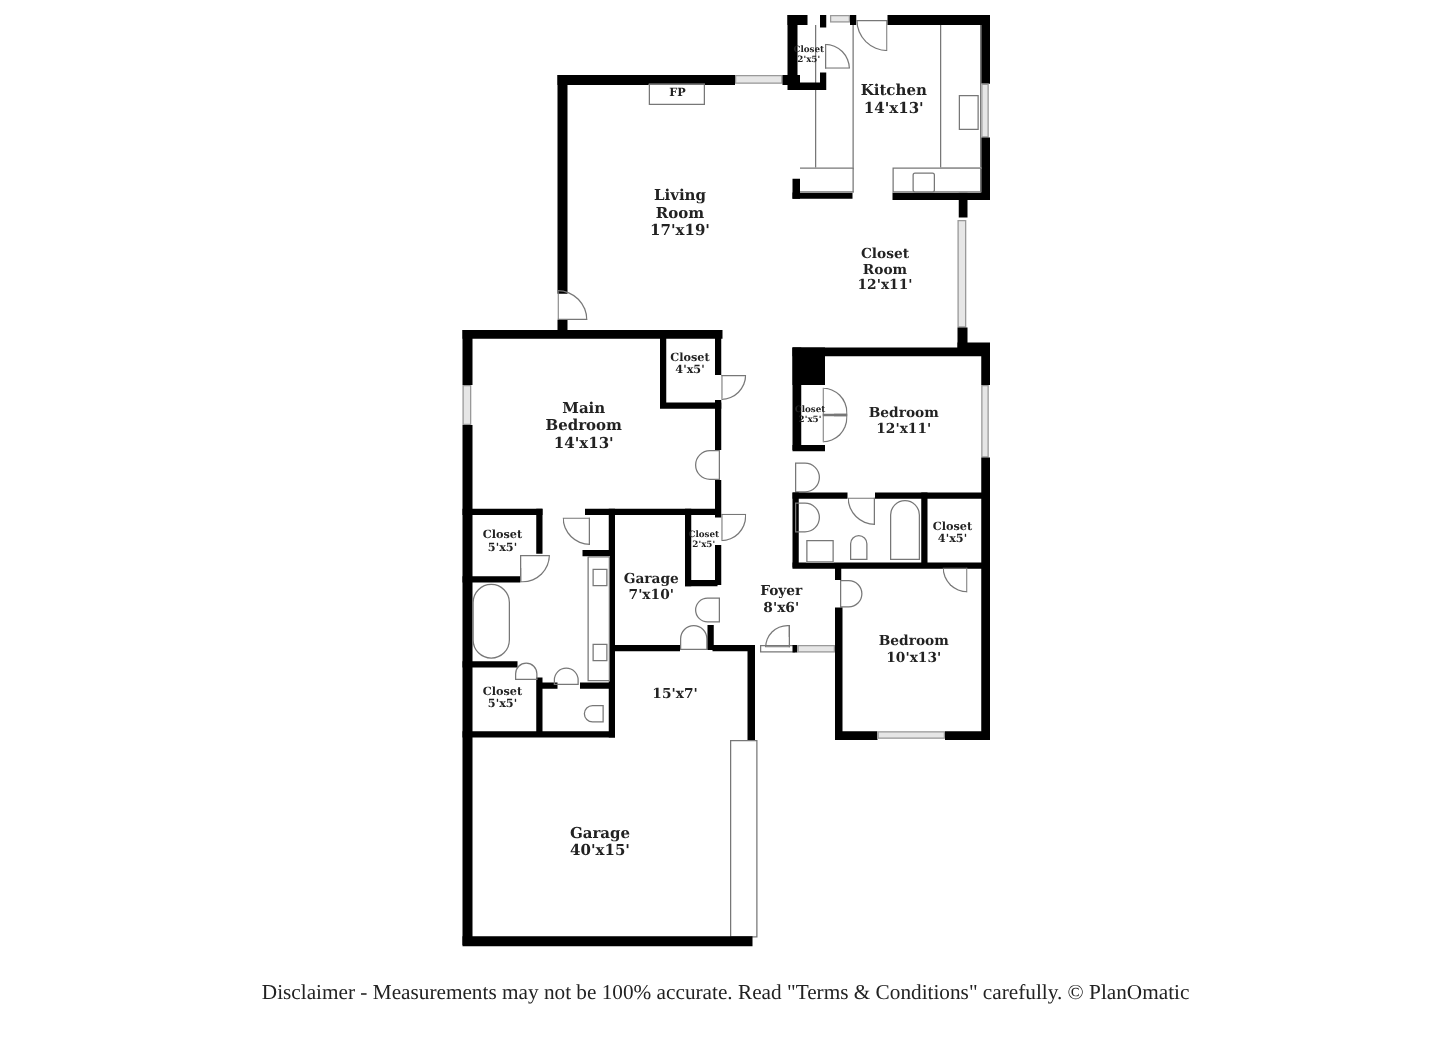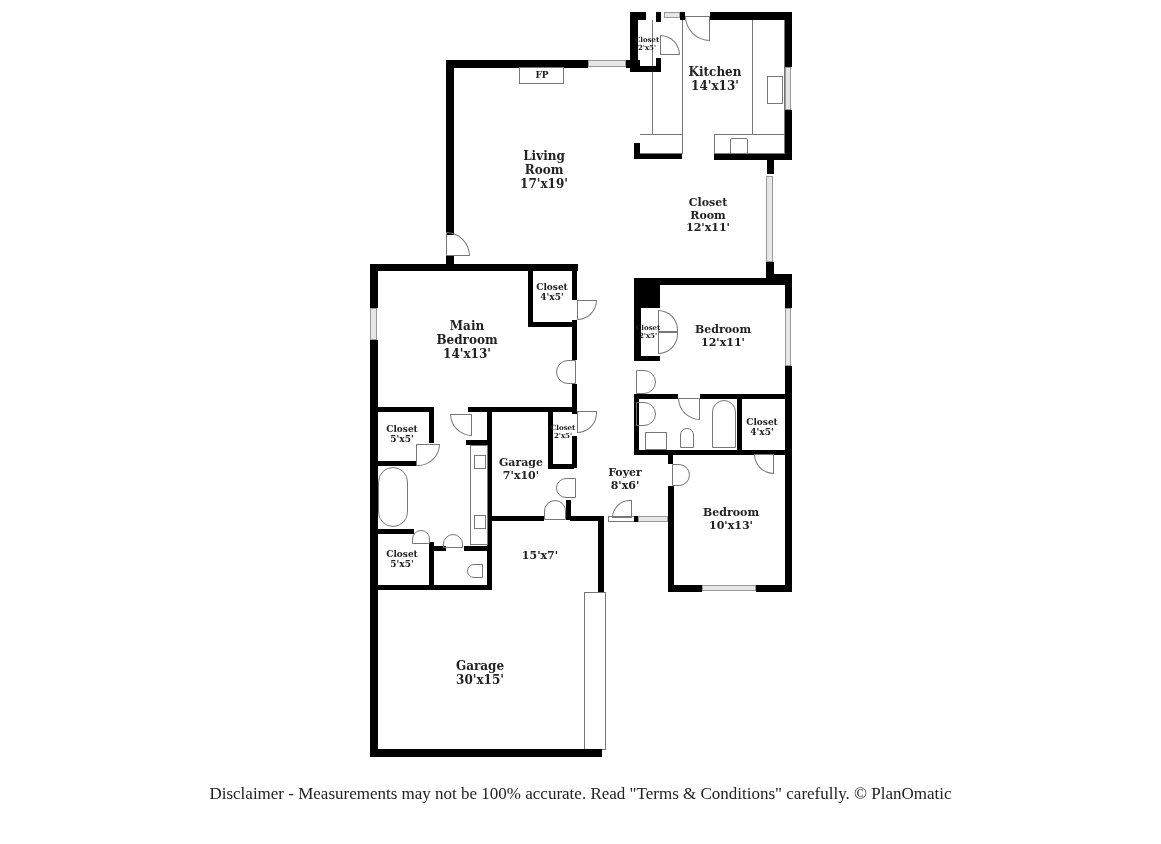--- a/index.html
+++ b/index.html
@@ -187,21 +187,21 @@
     <div>Foyer</div>
     <div>8'x6'</div>
   </div>
 
   <div class="w" style="left:598px;top:516px;width:6px;height:76px;"></div>
   <div class="thin" style="left:584px;top:592px;width:22px;height:158px;"></div>
   <div class="w" style="left:370px;top:749px;width:232px;height:8px;"></div>
   <div class="label md" style="left:540px;top:556px;">15'x7'</div>
   <div class="label lg" style="left:480px;top:674px;">
     <div>Garage</div>
-    <div>30'x15'</div>
+    <div>40'x15'</div>
   </div>
 
   <div class="label lg" style="left:715px;top:80px;">
     <div>Kitchen</div>
     <div>14'x13'</div>
   </div>
   <div class="label lg" style="left:544px;top:171px;">
     <div>Living</div>
     <div>Room</div>
     <div>17'x19'</div>

